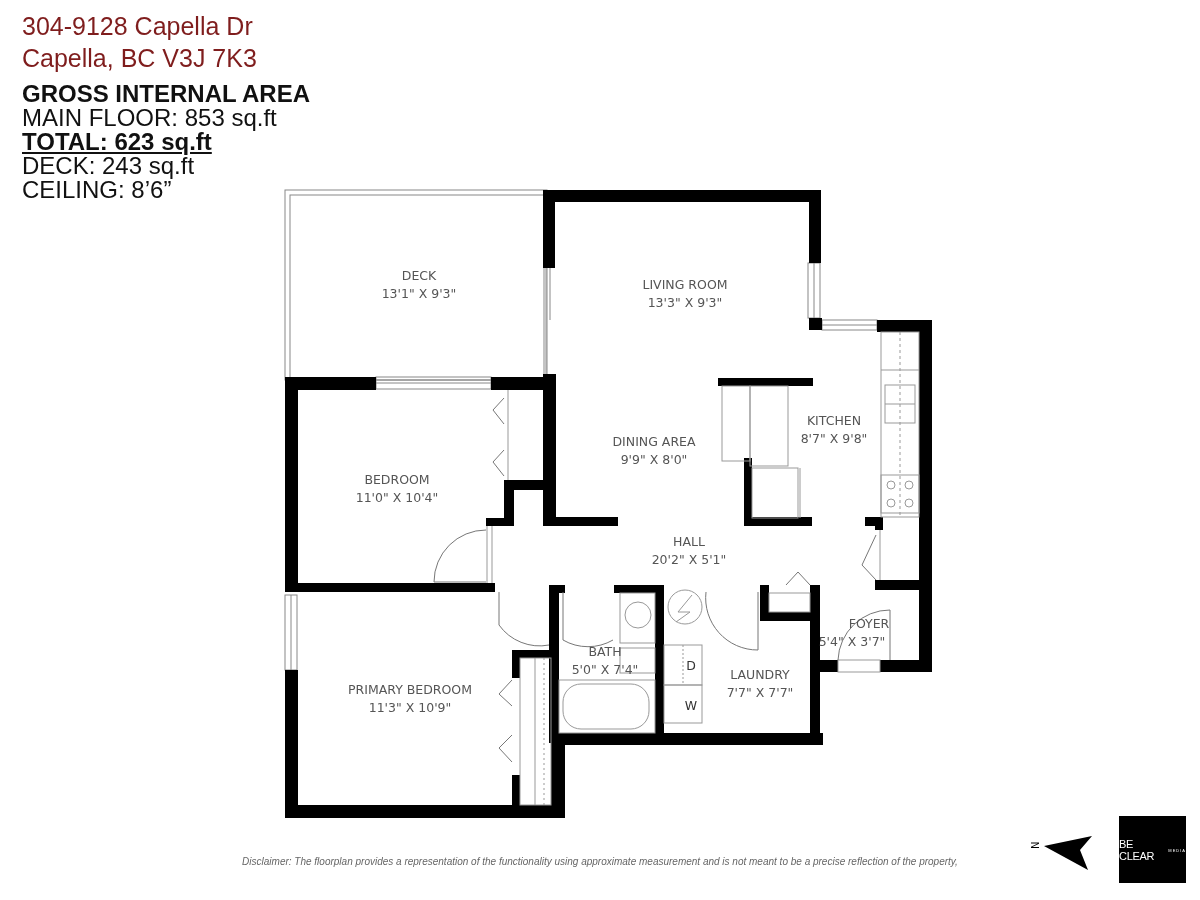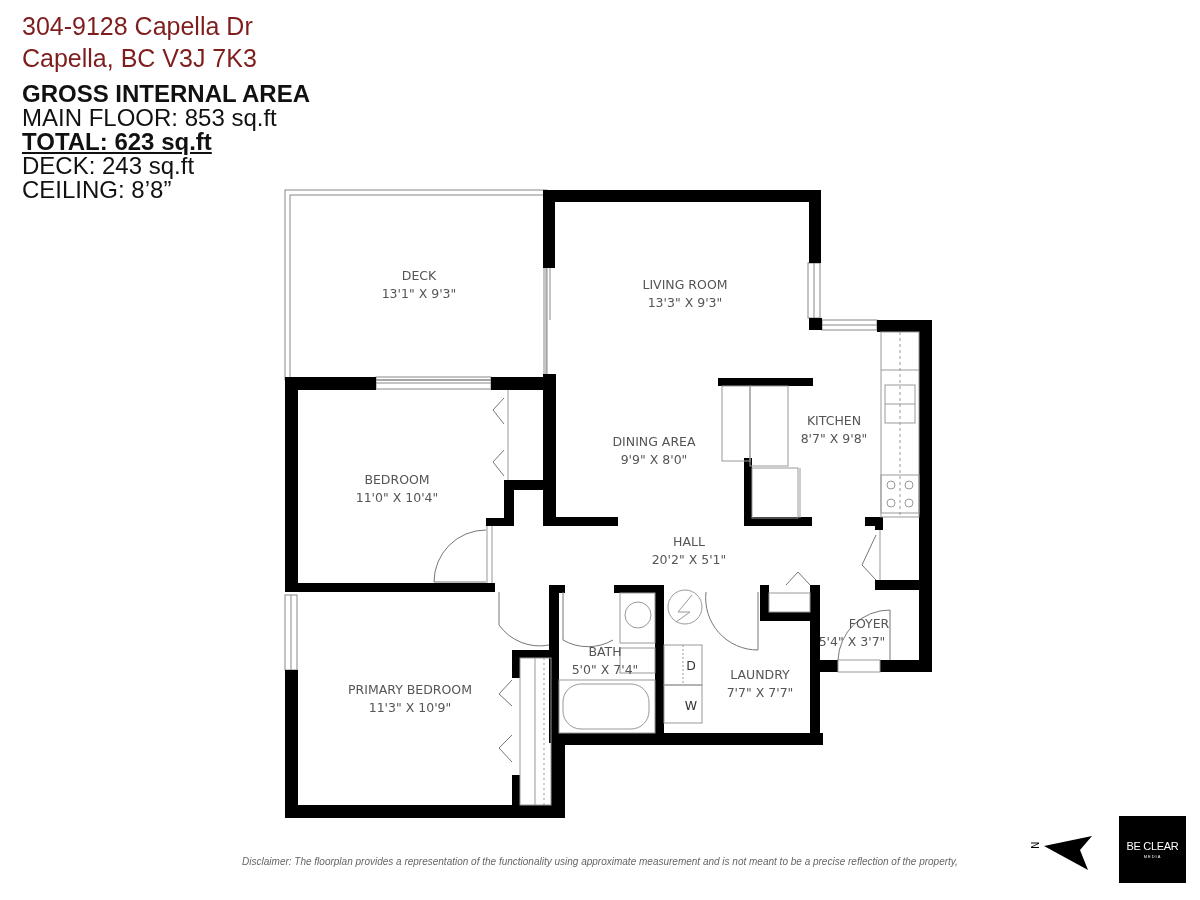--- a/index.html
+++ b/index.html
@@ -8,36 +8,36 @@
   .addr { font-weight: normal; font-size: 25px; line-height: 32px; color: #7f1d1d; }
   .area-block { margin-top: 8px; }
   .area-line { font-size: 24px; line-height: 24px; color: #111; }
   .area-line.bold { font-weight: bold; }
   .area-line.underline { text-decoration: underline; }
   .plan { position: absolute; left: 0; top: 0; }
   .room-label { font-family: "DejaVu Sans", sans-serif; font-size: 12.5px; fill: #555; text-anchor: middle; }
   .disclaimer { position: absolute; left: 0; width: 1200px; top: 855px; text-align: center; font-size: 10px; line-height: 14px; color: #666; }
   .disclaimer div { padding-left: 0; font-style: italic; }
   .compass { position: absolute; left: 1030px; top: 832px; width: 70px; height: 40px; }
-  .logo { position: absolute; left: 1119px; top: 816px; width: 67px; height: 67px; background: #000; color: #fff; display: flex; flex-direction: column; align-items: center; justify-content: center; }
+  .logo { position: absolute; left: 1119px; top: 816px; width: 67px; height: 67px; background: #000; color: #fff; display: flex; flex-direction: row; align-items: center; justify-content: center; }
   .logo .l1 { font-size: 11px; letter-spacing: -0.3px; }
   .logo .l2 { font-size: 4px; letter-spacing: 1px; margin-top: 2px; }
 </style>
 </head>
 <body>
 
 <div class="header">
   <div class="addr">304-9128 Capella Dr</div>
   <div class="addr">Capella, BC V3J 7K3</div>
   <div class="area-block">
     <div class="area-line bold">GROSS INTERNAL AREA</div>
     <div class="area-line">MAIN FLOOR: 853 sq.ft</div>
     <div class="area-line bold underline">TOTAL: 623 sq.ft</div>
     <div class="area-line">DECK: 243 sq.ft</div>
-    <div class="area-line">CEILING: 8’8”</div>
+    <div class="area-line">CEILING: 8’6”</div>
   </div>
 </div>
 
 <svg class="plan" width="1200" height="900" viewBox="0 0 1200 900">
 
   <g fill="none" stroke="#888" stroke-width="1">
     <rect x="285" y="190" width="262" height="190"></rect>
     <rect x="290" y="195" width="254" height="185"></rect>
   </g>
 

